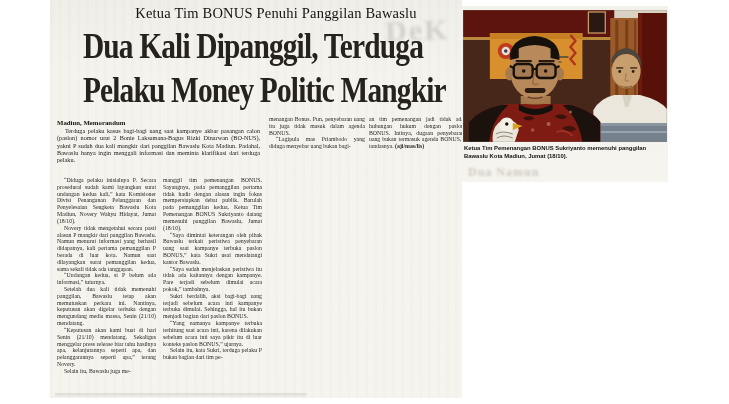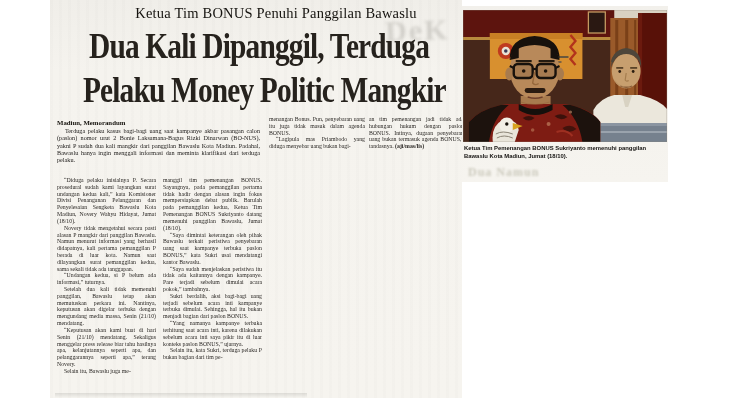--- a/index.html
+++ b/index.html
@@ -40,21 +40,21 @@
   }
   
   .kicker {
     position: absolute; left: 50px; top: 5px; width: 412px;
     text-align: center; font-size: 14.5px; color: #15130f;
     letter-spacing: 0.2px;
     padding-left: 40px;
   }
   .headline {
     position: absolute; left: 50px; top: 25px; width: 412px;
-    text-align: right; font-weight: bold; color: #26221d;
+    text-align: left; font-weight: bold; color: #26221d;
     font-size: 35px; line-height: 44px; letter-spacing: -1px;
     white-space: nowrap;
   }
   .headline .hl-line { display:block; transform: scaleX(0.84); transform-origin: 50% 50%; }
   
   .lead-block {
     position: absolute; left: 57px; top: 119px; width: 203px;
     font-size: 6.2px; line-height: 7.2px; color: #242220;
     text-align: justify;
   }

